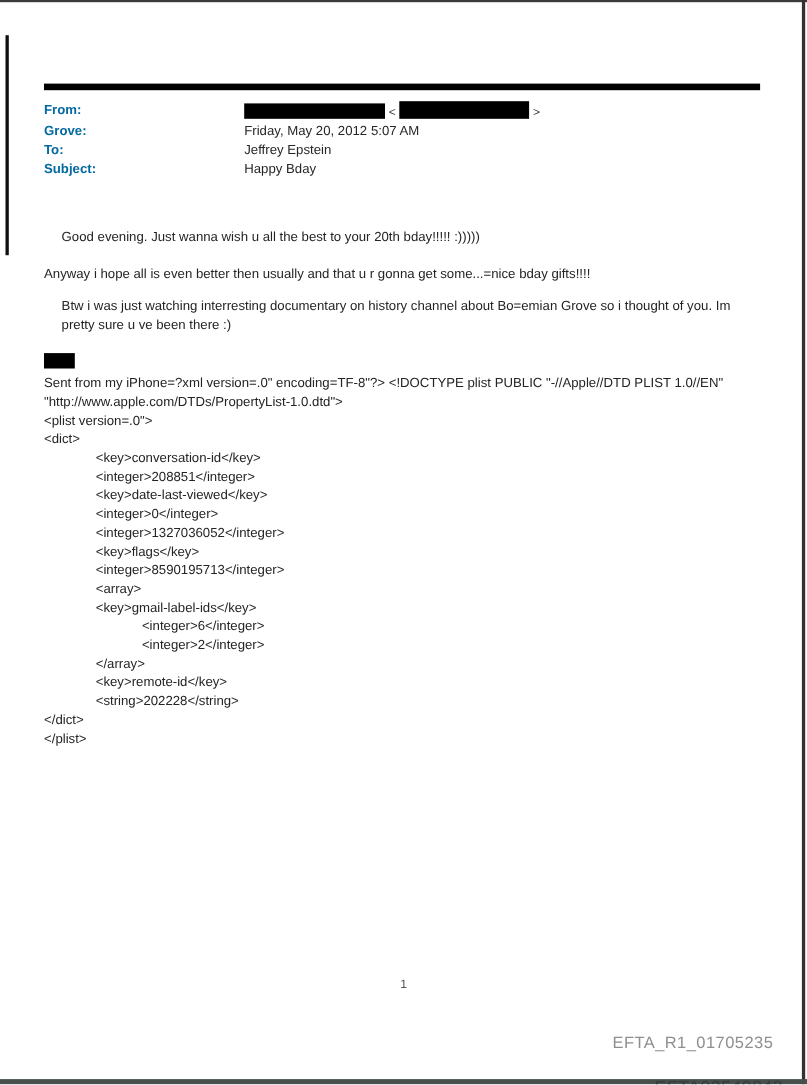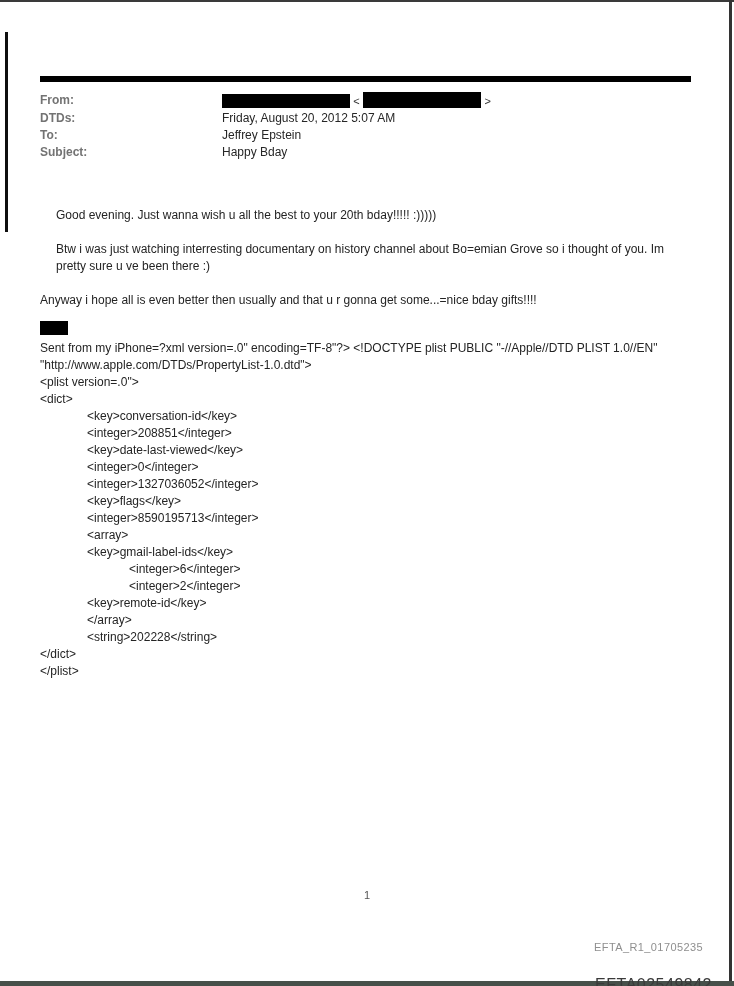--- a/index.html
+++ b/index.html
@@ -32,21 +32,21 @@
   .email-headers {
     position: absolute;
     top: 92px; left: 40px;
     font-size: 12px;
     line-height: 17px;
   }
   .hrow { display: flex; }
   .hlabel {
     width: 182px;
     font-weight: bold;
-    color: #737373;
+    color: #0369a1;
     flex: 0 0 182px;
   }
   .hvalue { color: #262626; white-space: nowrap; }
   .redact {
     display: inline-block;
     background: #000000;
     height: 14px;
     vertical-align: text-bottom;
   }
   .redact-from-name  { width: 128px; }
@@ -81,21 +81,21 @@
     font-size: 11px;
     color: #555555;
   }
   .bates {
     position: absolute;
     top: 941px; right: 22px;
     text-align: right;
     line-height: 1.1;
   }
   .bates-top {
-    font-size: 11px;
+    font-size: 15px;
     color: #8f8f8f;
     letter-spacing: 0.4px;
     padding-right: 9px;
   }
   .bates-bottom {
     font-size: 16px;
     color: #3a3a3a;
     letter-spacing: 0.5px;
     margin-top: 23px;
   }
@@ -116,58 +116,58 @@
     <div class="hrow">
       <div class="hlabel">From:</div>
       <div class="hvalue">
         <span class="redact redact-from-name"></span>
         <span class="bracket">&lt;</span>
         <span class="redact redact-from-email"></span>
         <span class="bracket">&gt;</span>
       </div>
     </div>
     <div class="hrow">
-      <div class="hlabel">DTDs:</div>
-      <div class="hvalue">Friday, August 20, 2012 5:07 AM</div>
+      <div class="hlabel">Grove:</div>
+      <div class="hvalue">Friday, May 20, 2012 5:07 AM</div>
     </div>
     <div class="hrow">
       <div class="hlabel">To:</div>
       <div class="hvalue">Jeffrey Epstein</div>
     </div>
     <div class="hrow">
       <div class="hlabel">Subject:</div>
       <div class="hvalue">Happy Bday</div>
     </div>
   </div>
 
   <div class="email-body">
     <p class="para">Good evening. Just wanna wish u all the best to your 20th bday!!!!! :)))))</p>
+    <p class="para para-last">Anyway i hope all is even better then usually and that u r gonna get some...=nice bday gifts!!!!</p>
     <p class="para">Btw i was just watching interresting documentary on history channel about Bo=emian Grove so i thought of you. Im pretty sure u ve been there :)</p>
-    <p class="para para-last">Anyway i hope all is even better then usually and that u r gonna get some...=nice bday gifts!!!!</p>
 
     <div class="redact redact-signature"></div>
 
     <div class="codeline ind0">Sent from my iPhone=?xml version=.0" encoding=TF-8"?&gt; &lt;!DOCTYPE plist PUBLIC "-//Apple//DTD PLIST 1.0//EN"</div>
     <div class="codeline ind0">"http://www.apple.com/DTDs/PropertyList-1.0.dtd"&gt;</div>
 
     <div class="codeline ind0">&lt;plist version=.0"&gt;</div>
     <div class="codeline ind0">&lt;dict&gt;</div>
     <div class="codeline ind1">&lt;key&gt;conversation-id&lt;/key&gt;</div>
     <div class="codeline ind1">&lt;integer&gt;208851&lt;/integer&gt;</div>
     <div class="codeline ind1">&lt;key&gt;date-last-viewed&lt;/key&gt;</div>
     <div class="codeline ind1">&lt;integer&gt;0&lt;/integer&gt;</div>
     <div class="codeline ind1">&lt;integer&gt;1327036052&lt;/integer&gt;</div>
     <div class="codeline ind1">&lt;key&gt;flags&lt;/key&gt;</div>
     <div class="codeline ind1">&lt;integer&gt;8590195713&lt;/integer&gt;</div>
     <div class="codeline ind1">&lt;array&gt;</div>
     <div class="codeline ind1">&lt;key&gt;gmail-label-ids&lt;/key&gt;</div>
     <div class="codeline ind2">&lt;integer&gt;6&lt;/integer&gt;</div>
     <div class="codeline ind2">&lt;integer&gt;2&lt;/integer&gt;</div>
+    <div class="codeline ind1">&lt;/array&gt;</div>
     <div class="codeline ind1">&lt;key&gt;remote-id&lt;/key&gt;</div>
-    <div class="codeline ind1">&lt;/array&gt;</div>
     <div class="codeline ind1">&lt;string&gt;202228&lt;/string&gt;</div>
     <div class="codeline ind0">&lt;/dict&gt;</div>
     <div class="codeline ind0">&lt;/plist&gt;</div>
   </div>
 
   <div class="page-number">1</div>
 
   <div class="bates">
     <div class="bates-top">EFTA_R1_01705235</div>
     <div class="bates-bottom">EFTA02549842</div>

